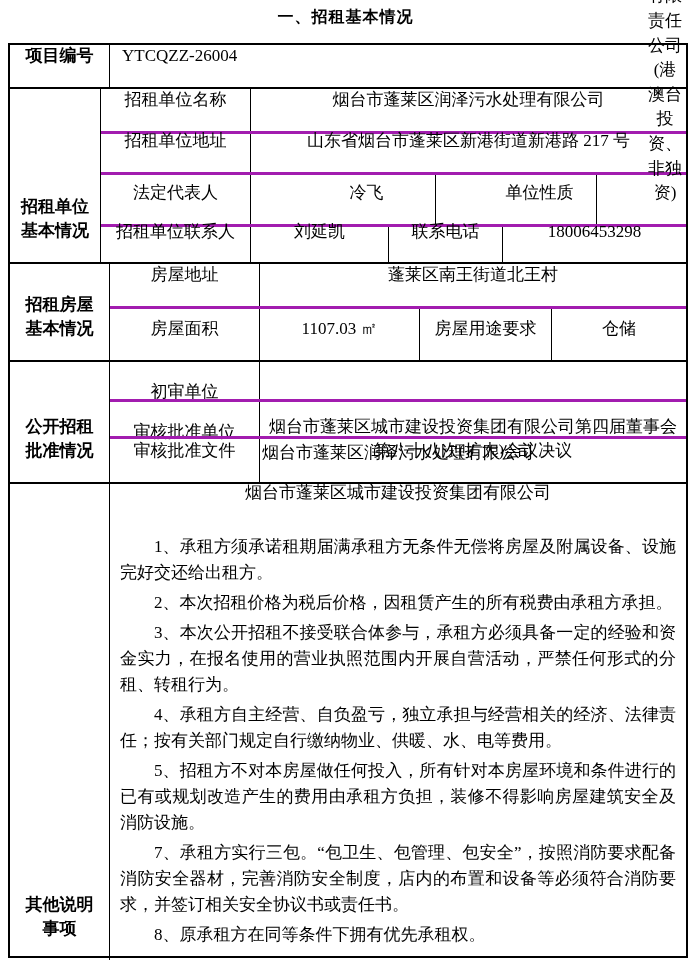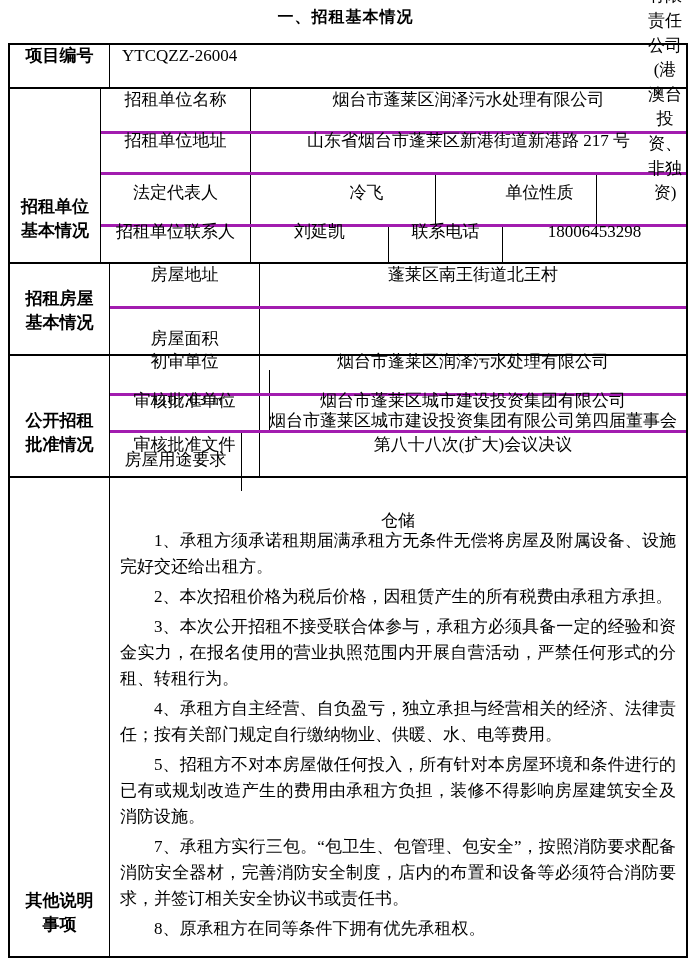--- a/index.html
+++ b/index.html
@@ -37,21 +37,21 @@
     text-align:center;
     padding:18px 4px;
     line-height:1.45;
   }
   .rb { border-right:1px solid #000; }
   .head-cell { width:100px; font-weight:bold; }
   .head-cell span { display:inline-block; width:70px; text-align:center; }
   .label-cell { width:150px; }
   .left-val { justify-content:flex-start; text-align:left; padding-left:12px; }
   .h42 { height:42px; } .h41 { height:41px; } .h52 { height:52px;gap:47px; }
-  .h38 { height:38px; } .h40 { height:48px;flex-direction:column; } .h37 { height:37px; } .h46 { height:46px; }
+  .h38 { height:38px; } .h40 { height:54px; } .h37 { height:37px;flex-direction:column; } .h46 { height:46px; }
   .w138 { width:138px; } .w114 { width:114px; }
   .w160 { width:160px; } .w132 { width:132px; }
   .flex1 { flex:1; }
   .sect-other { flex:1; }
   .other-body {
     flex:1;
     padding:46px 6px 8px 6px;
     line-height:26px;
     font-size:17px;
   }

